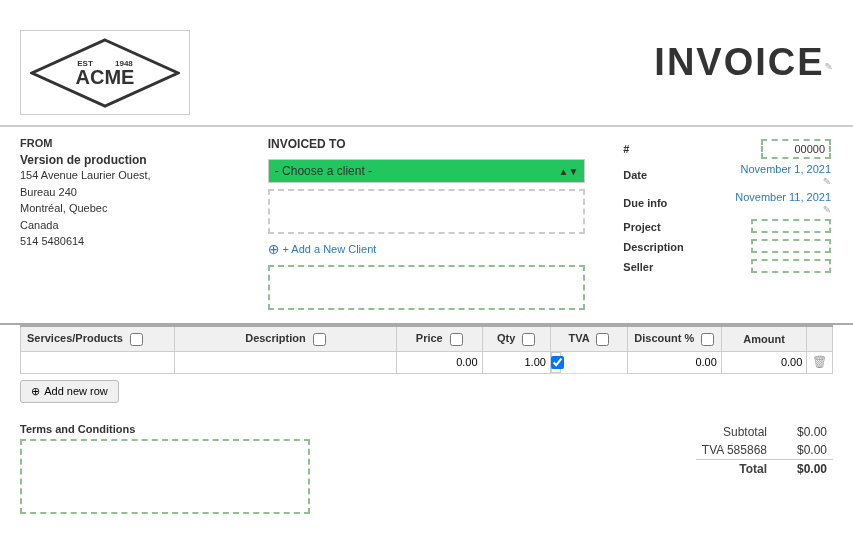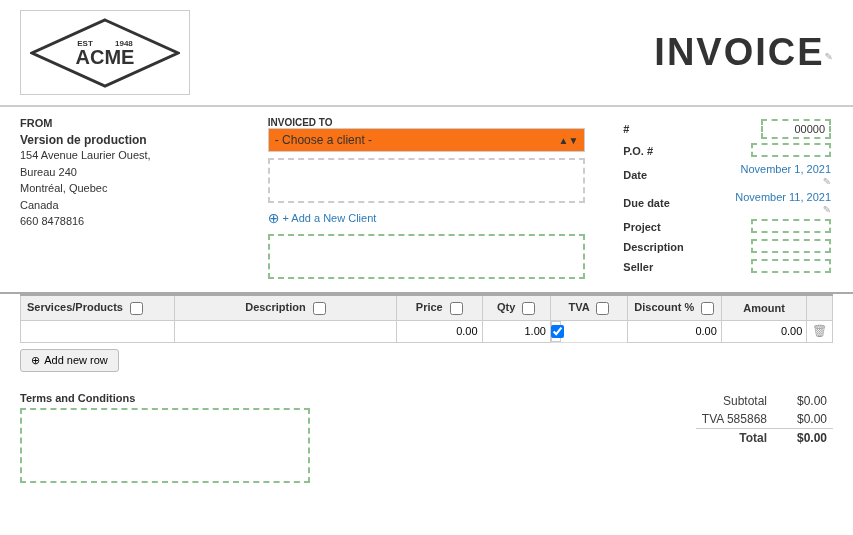--- a/index.html
+++ b/index.html
@@ -2,32 +2,32 @@
 <html><head>
   <meta charset="utf-8">
   <style>
     * { box-sizing: border-box; margin: 0; padding: 0; }
     body { font-family: Arial, sans-serif; font-size: 12px; background: #fff; color: #333; }
 
     .page { width: 853px; min-height: 535px; background: #fff; }
 
     
     .header { display: flex; align-items: center; justify-content: space-between; padding: 10px 20px; border-bottom: 2px solid #ccc; background: #fff; }
-    .logo-area { width: 170px; height: 85px; border: 1px solid #ccc; display: flex; align-items: center; justify-content: center; position: relative; }
+    .logo-area { width: 170px; height: 85px; border: 1px solid #ccc; display: flex; align-items: center; justify-content: center; position: relative; margin-top: 20px; }
 
     
     .info-section { display: flex; padding: 10px 20px; gap: 36px; border-bottom: 2px solid #aaa; }
     .info-from { flex: 1; }
     .info-from .from-label { font-weight: bold; font-size: 11px; margin-bottom: 4px; }
     .info-from .company-name { font-weight: bold; }
     .info-from .address-line { font-size: 11px; line-height: 1.5; }
 
     .info-invoiced { flex: 1.5; }
-    .info-invoiced .section-label { font-weight: bold; font-size: 10px; margin-bottom: 0; }
-    .client-select { width: 100%; border: 1px solid #ccc; padding: 4px 6px; font-size: 12px; background: #f97316; display: flex; align-items: center; justify-content: space-between; margin-bottom: 6px; cursor: pointer; }
+    .info-invoiced .section-label { font-weight: bold; font-size: 12px; margin-bottom: 8px; }
+    .client-select { width: 100%; border: 1px solid #ccc; padding: 4px 6px; font-size: 12px; background: #22c55e; display: flex; align-items: center; justify-content: space-between; margin-bottom: 6px; cursor: pointer; }
     .client-textarea { width: 100%; height: 45px; border: 2px dashed #ccc; background: #fff; margin-bottom: 4px; resize: none; font-size: 11px; }
     .add-new-client { color: #2e7ab6; font-size: 11px; cursor: pointer; margin-bottom: 8px; display: flex; align-items: center; gap: 3px; }
     .addressed-to-label { font-weight: bold; font-size: 11px; margin-bottom: 4px; }
     .addressed-textarea { width: 100%; height: 45px; border: 2px dashed #90c090; background: #fff; resize: none; font-size: 11px; }
 
     .info-meta { flex: 1; }
     .meta-table { width: 100%; border-collapse: collapse; }
     .meta-table td { font-size: 11px; padding: 2px 2px; vertical-align: middle; }
     .meta-table .meta-label { font-weight: bold; color: #333; white-space: nowrap; }
     .meta-table .meta-value { text-align: right; }
@@ -88,21 +88,21 @@
 
   <div class="info-section">
 
     <div class="info-from">
       <div class="from-label">FROM</div>
       <div class="company-name">Version de production</div>
       <div class="address-line">154 Avenue Laurier Ouest,</div>
       <div class="address-line">Bureau 240</div>
       <div class="address-line">Montréal, Quebec</div>
       <div class="address-line">Canada</div>
-      <div class="address-line">660 8478816</div>
+      <div class="address-line">514 5480614</div>
     </div>
 
     <div class="info-invoiced">
       <div class="section-label">INVOICED TO</div>
       <div class="client-select">
         <span>- Choose a client -</span>
         <span style="font-size:10px;">▲▼</span>
       </div>
       <textarea class="client-textarea" style=""></textarea>
       <div class="add-new-client">
@@ -115,33 +115,27 @@
     <div class="info-meta">
       <table class="meta-table">
         <tbody>
             <tr>
           <td class="meta-label">#</td>
           <td class="meta-value">
             <span class="meta-value-box">00000</span>
           </td>
         </tr>
         <tr>
-          <td class="meta-label">P.O. #</td>
-          <td class="meta-value">
-            <span class="meta-value-empty"></span>
-          </td>
-        </tr>
-        <tr>
           <td class="meta-label">Date</td>
           <td class="meta-value">
             <span class="meta-value-date">November 1, 2021</span> <span style="color:#aaa;font-size:10px;">✎</span>
           </td>
         </tr>
         <tr>
-          <td class="meta-label">Due date</td>
+          <td class="meta-label">Due info</td>
           <td class="meta-value">
             <span class="meta-value-date">November 11, 2021</span> <span style="color:#aaa;font-size:10px;">✎</span>
           </td>
         </tr>
         <tr>
           <td class="meta-label">Project</td>
           <td class="meta-value">
             <span class="meta-value-empty"></span>
           </td>
         </tr>

